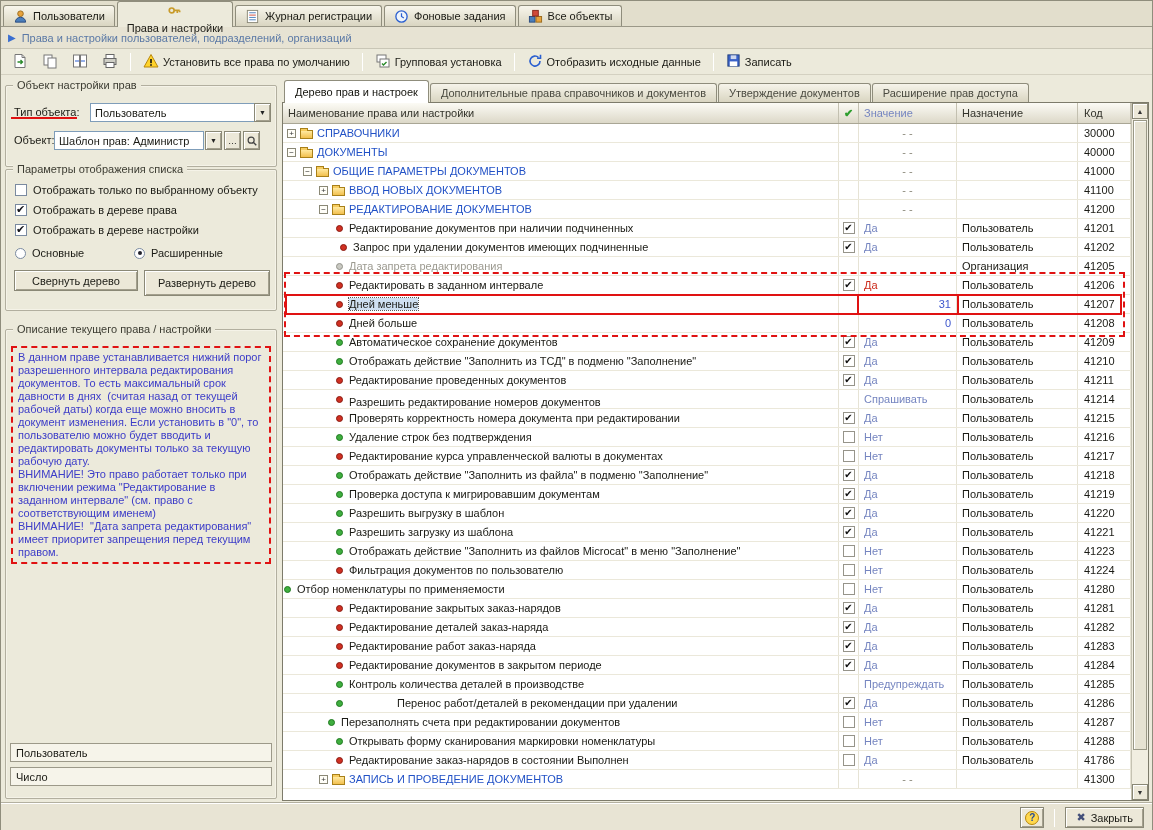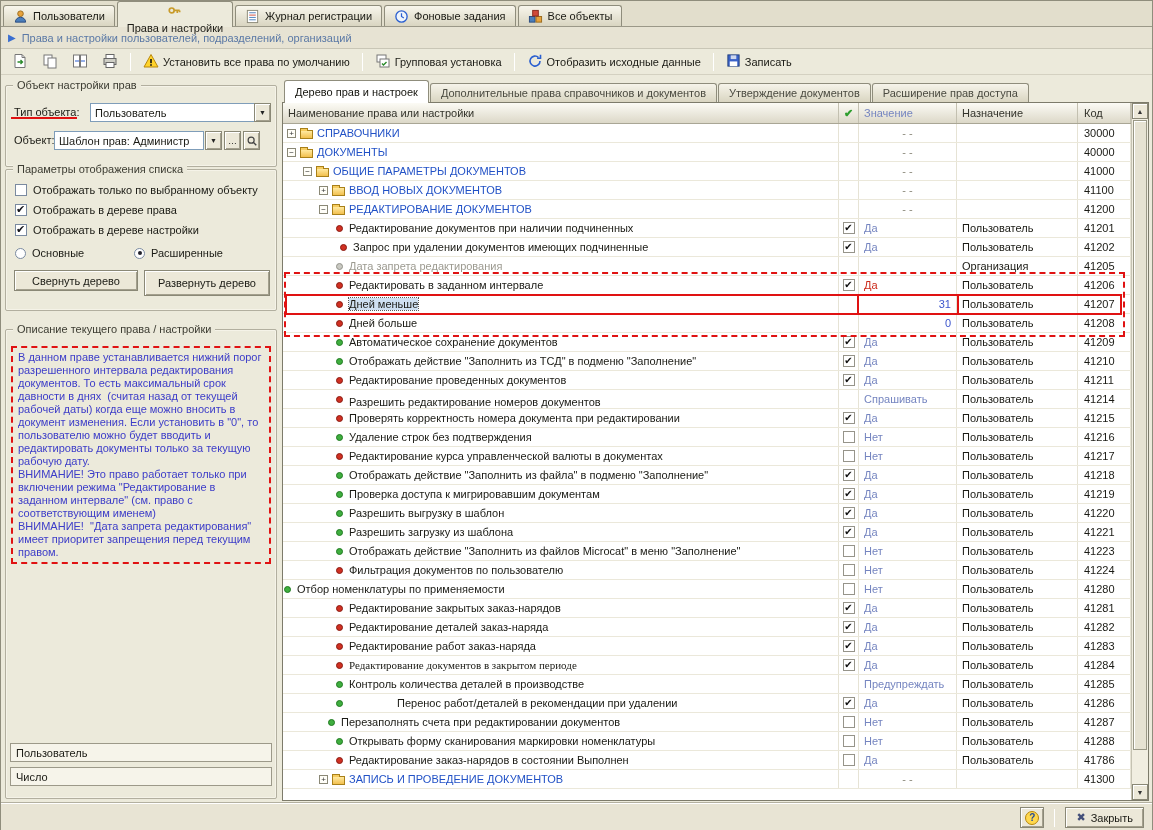--- a/index.html
+++ b/index.html
@@ -846,21 +846,21 @@
             <span>Да</span>
           </div>
           <div class="cell c-purp">
             <span>Пользователь</span>
           </div>
           <div class="cell c-code">
             <span>41283</span>
           </div>
         </div>
         <div class="trow">
-          <div class="cell c-name" style="padding-left: 52px; font-family: Liberation Serif, serif;">
+          <div class="cell c-name" style="padding-left: 52px;">
             <span class="dot red"></span>
             <span class="nm">Редактирование документов в закрытом периоде</span>
           </div>
           <div class="cell c-check">
             <span class="tcb">✔</span>
           </div>
           <div class="cell c-val">
             <span>Да</span>
           </div>
           <div class="cell c-purp">

